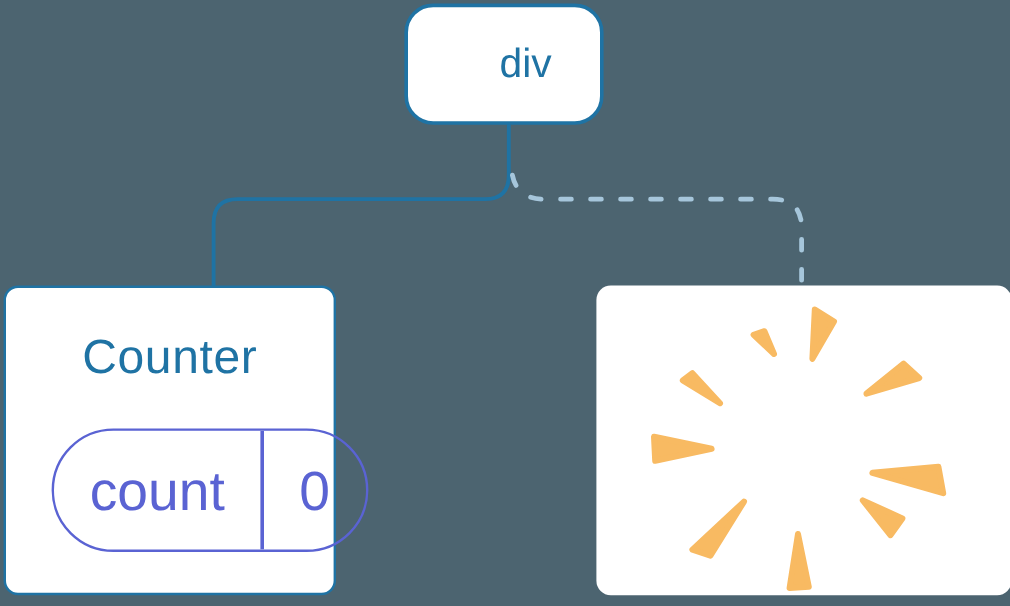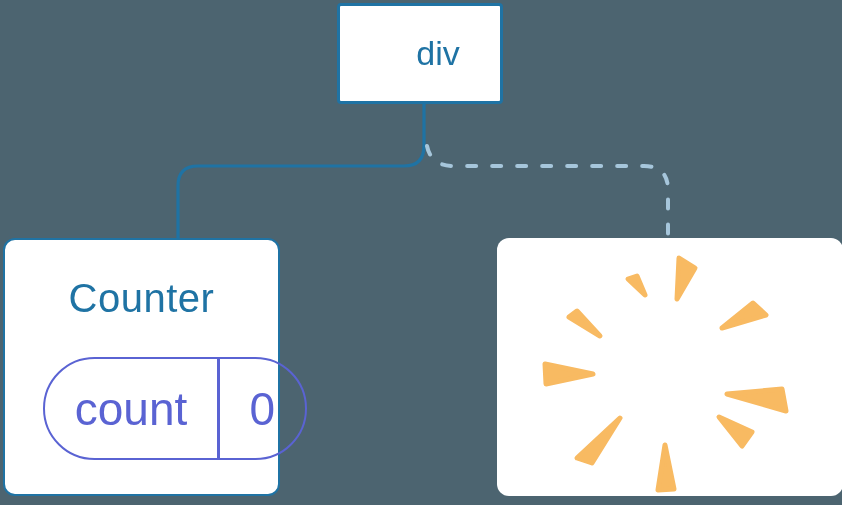--- a/index.html
+++ b/index.html
@@ -48,21 +48,21 @@
 
   .node-root {
     position: absolute;
     left: 337px;
     top: 3px;
     width: 166px;
     height: 101px;
     box-sizing: border-box;
     background: var(--card-white, #ffffff);
     border: 3px solid var(--node-blue, #1f73a4);
-    border-radius: 4px;
+    border-radius: 24px;
     display: flex;
     align-items: center;
     justify-content: center;
     font-size: 34px;
     font-weight: 500;
     color: var(--node-blue, #1f73a4);
     z-index: 2;
     padding-left: 36px;
   }
 

